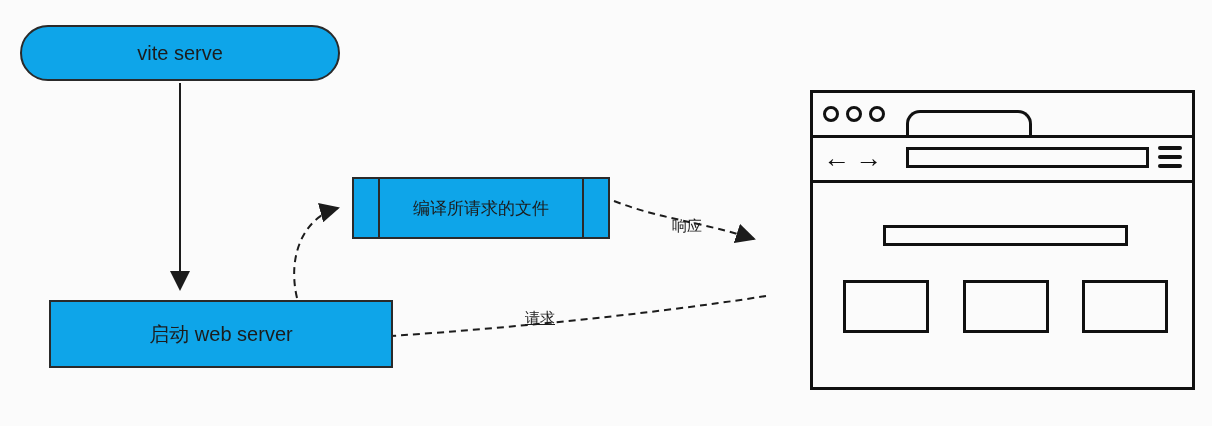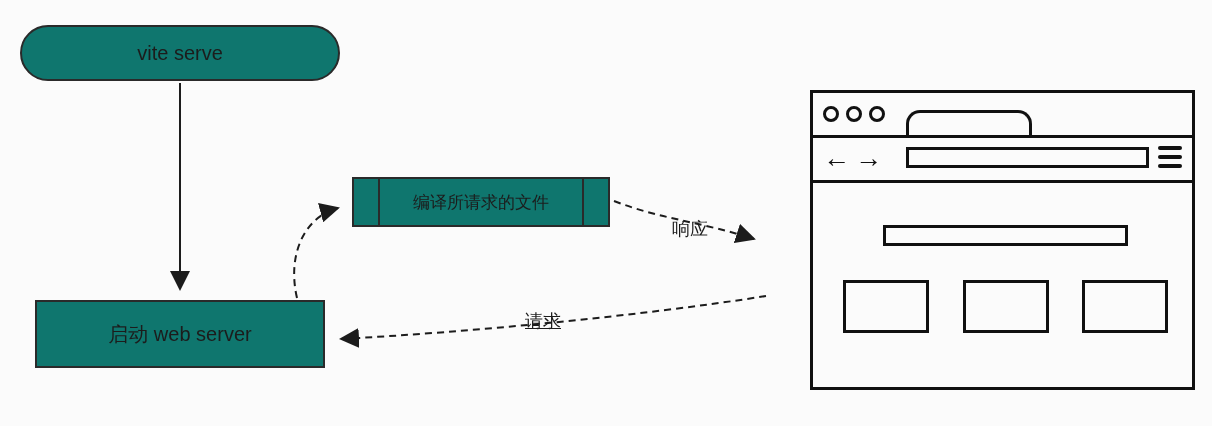--- a/index.html
+++ b/index.html
@@ -18,54 +18,54 @@
   .edges-layer {
     position: absolute;
     left: 0; top: 0;
     width: 1212px; height: 426px;
     pointer-events: none;
   }
   
   .node {
     position: absolute;
     border: 2px solid #2a2a2a;
-    background: #0f766e;
+    background: #0ea5e9;
     display: flex;
     align-items: center;
     justify-content: center;
     box-sizing: border-box;
     font-size: 20px;
     color: #1c1c1c;
   }
   .node-pill {
     left: 20px; top: 25px;
     width: 320px; height: 56px;
     border-radius: 28px;
   }
   .node-rect {
-    left: 35px; top: 300px;
-    width: 290px; height: 68px;
+    left: 49px; top: 300px;
+    width: 344px; height: 68px;
   }
   .node-process {
     left: 352px; top: 177px;
-    width: 258px; height: 50px;
+    width: 258px; height: 62px;
     font-size: 17px;
   }
   .process-bar {
     position: absolute;
     top: 0; bottom: 0;
     width: 0;
     border-left: 2px solid #2a2a2a;
   }
   .process-bar.left  { left: 24px; }
   .process-bar.right { right: 24px; }
   
   .edge-label {
     position: absolute;
-    font-size: 18px;
+    font-size: 15px;
     color: #1c1c1c;
     background: transparent;
     white-space: nowrap;
   }
   .edge-label.response { left: 672px; top: 217px; }
   .edge-label.request  { left: 525px; top: 309px; text-decoration: underline; }
   
   .browser {
     position: absolute;
     left: 810px; top: 90px;

